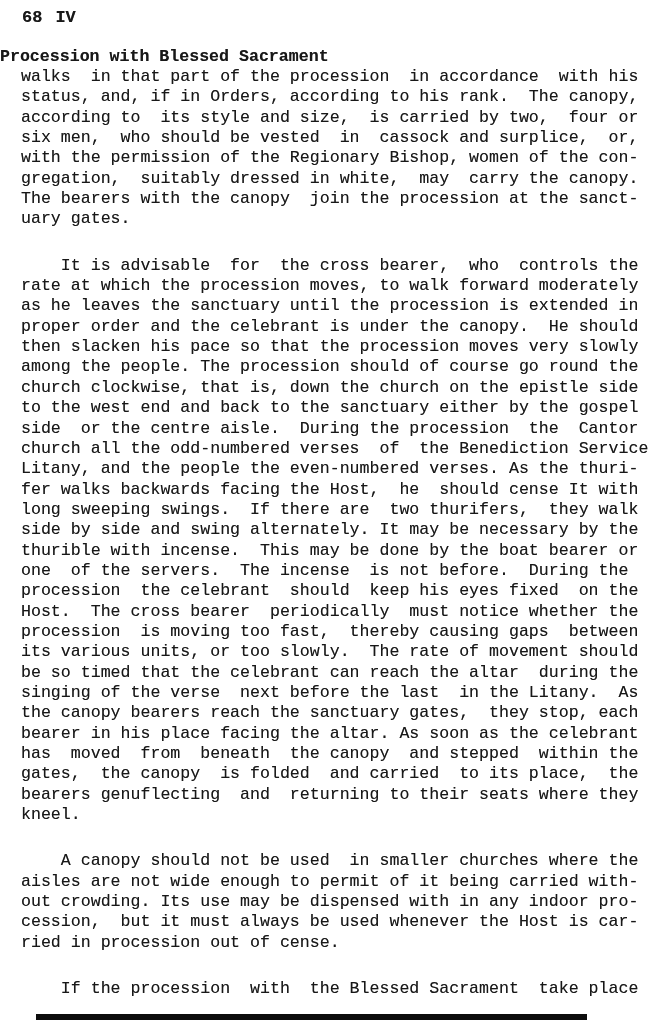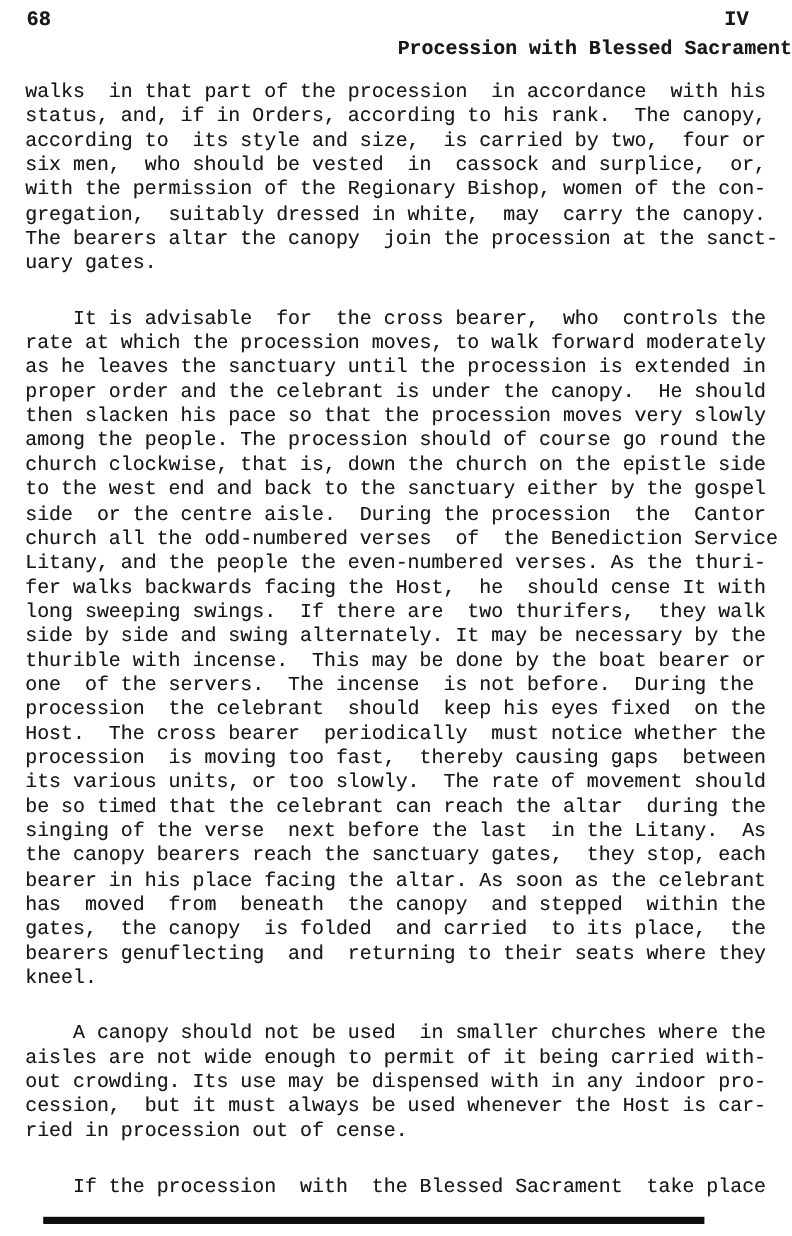--- a/index.html
+++ b/index.html
@@ -8,30 +8,30 @@
     width: 660px;
     height: 1030px;
     margin: 0 auto;
     background: #ffffff;
     overflow: hidden;
     font-family: "Liberation Mono", "DejaVu Sans Mono", monospace;
     color: #181818;
   }
   .header {
     display: flex;
-    justify-content: space-between;
     padding: 8px 36px 0 22px;
     font-size: 17px;
     font-weight: bold;
     line-height: 20px;
     text-shadow: 0 0 0.5px rgba(0,0,0,0.5);
+    gap: 13px;
   }
   .title {
-    margin-top: 3px;
-    text-align: right;
+    margin-top: 19px;
+    text-align: left;
     font-size: 16.6px;
     font-weight: bold;
     line-height: 20px;
     letter-spacing: 0;
     text-shadow: 0 0 0.5px rgba(0,0,0,0.5);
   }
   .body {
     position: absolute;
     top: 67px;
     left: 21px;
@@ -63,21 +63,21 @@
   </div>
   <div class="title">Procession with Blessed Sacrament</div>
   <div class="body">
       <div class="para">
         <div class="line">walks  in that part of the procession  in accordance  with his</div>
         <div class="line">status, and, if in Orders, according to his rank.  The canopy,</div>
         <div class="line">according to  its style and size,  is carried by two,  four or</div>
         <div class="line">six men,  who should be vested  in  cassock and surplice,  or,</div>
         <div class="line">with the permission of the Regionary Bishop, women of the con-</div>
         <div class="line">gregation,  suitably dressed in white,  may  carry the canopy.</div>
-        <div class="line">The bearers altar the canopy  join the procession at the sanct-</div>
+        <div class="line">The bearers with the canopy  join the procession at the sanct-</div>
         <div class="line">uary gates.</div>
       </div>
       <div class="para">
         <div class="line">    It is advisable  for  the cross bearer,  who  controls the</div>
         <div class="line">rate at which the procession moves, to walk forward moderately</div>
         <div class="line">as he leaves the sanctuary until the procession is extended in</div>
         <div class="line">proper order and the celebrant is under the canopy.  He should</div>
         <div class="line">then slacken his pace so that the procession moves very slowly</div>
         <div class="line">among the people. The procession should of course go round the</div>
         <div class="line">church clockwise, that is, down the church on the epistle side</div>

